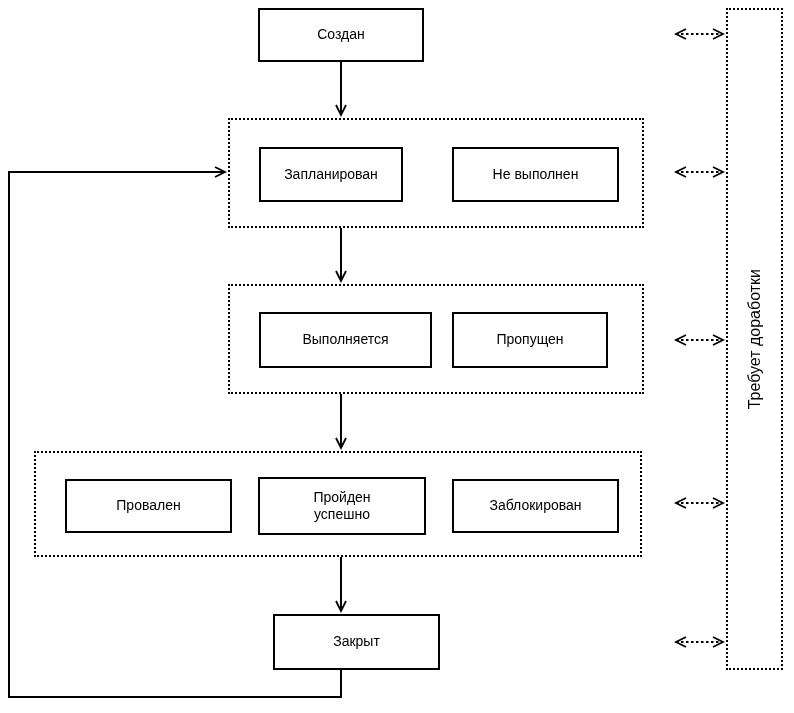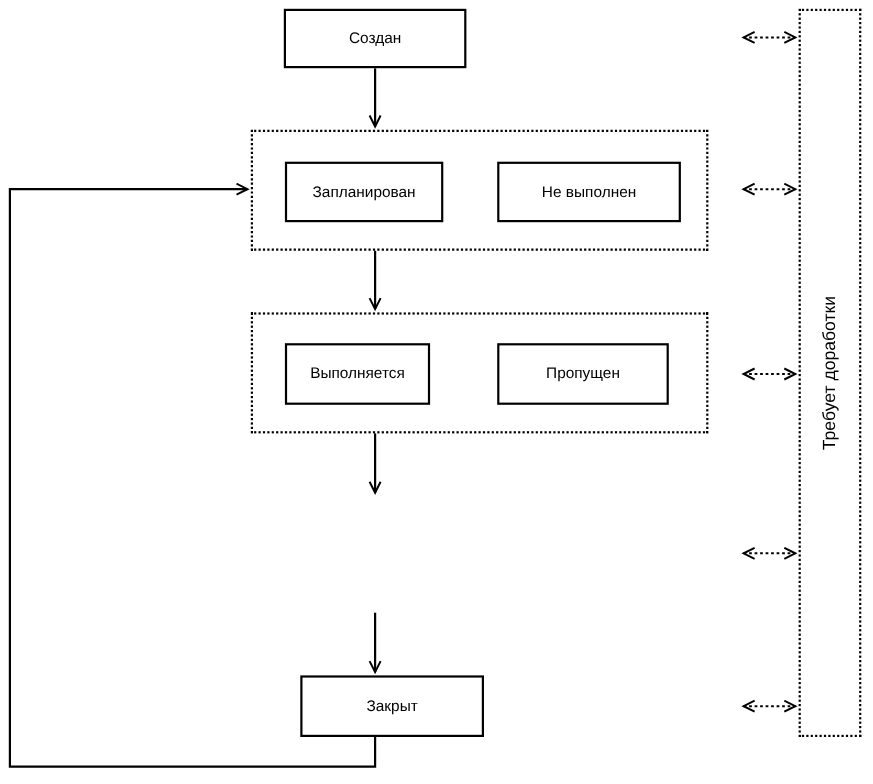--- a/index.html
+++ b/index.html
@@ -53,21 +53,21 @@
     transform: rotate(180deg);
     white-space: nowrap;
     font-size: 16px;
   }
   
   #box-created     { left: 258px; top: 8px;   width: 166px; height: 54px; }
   #grp-planned     { left: 228px; top: 118px; width: 416px; height: 110px; }
   #box-planned     { left: 29px;  top: 27px;  width: 144px; height: 55px; }
   #box-notexec     { left: 222px; top: 27px;  width: 167px; height: 55px; }
   #grp-executing   { left: 228px; top: 284px; width: 416px; height: 110px; }
-  #box-inprogress  { left: 29px;  top: 26px;  width: 132px; height: 56px; }
+  #box-inprogress  { left: 29px;  top: 26px;  width: 173px; height: 56px; }
   #box-skipped     { left: 222px; top: 26px;  width: 156px; height: 56px; }
   #grp-results     { left: 34px;  top: 451px; width: 608px; height: 106px; }
   #box-failed      { left: 29px;  top: 26px;  width: 167px; height: 54px; }
   #box-passed      { left: 222px; top: 24px;  width: 168px; height: 58px; }
   #box-blocked     { left: 416px; top: 26px;  width: 167px; height: 54px; }
   #box-closed      { left: 273px; top: 614px; width: 167px; height: 56px; }
   #lane-rework     { left: 726px; top: 8px;   width: 57px;  height: 662px; }
 </style>
 </head>
 <body>
@@ -109,20 +109,31 @@
 
   <div id="grp-executing" class="group">
     <div id="box-inprogress" class="node">
       <span>Выполняется</span>
     </div>
     <div id="box-skipped" class="node bold">
       <span>Пропущен</span>
     </div>
   </div>
 
+  <div id="grp-results" class="group">
+    <div id="box-failed" class="node bold">
+      <span>Провален</span>
+    </div>
+    <div id="box-passed" class="node bold">
+      <span class="wrap2">Пройден успешно</span>
+    </div>
+    <div id="box-blocked" class="node bold">
+      <span>Заблокирован</span>
+    </div>
+  </div>
 
   <div id="box-closed" class="node">
     <span>Закрыт</span>
   </div>
 
   <div id="lane-rework" class="vlane">
     <span class="vlabel">Требует доработки</span>
   </div>
 
 </div>

